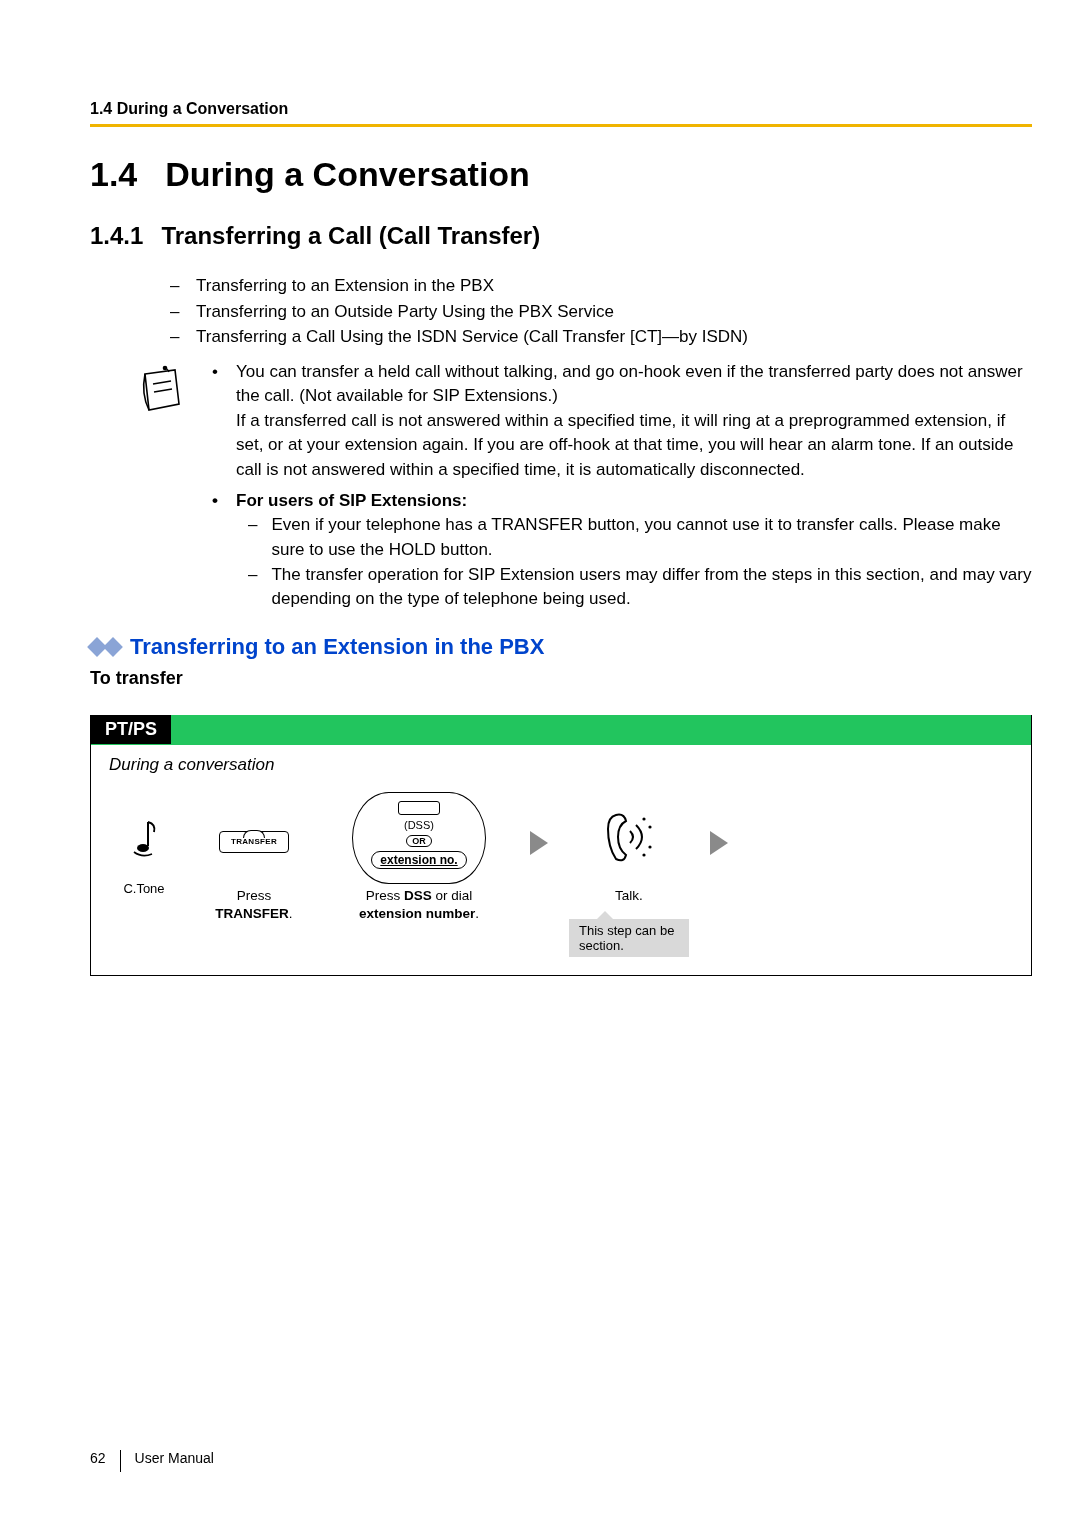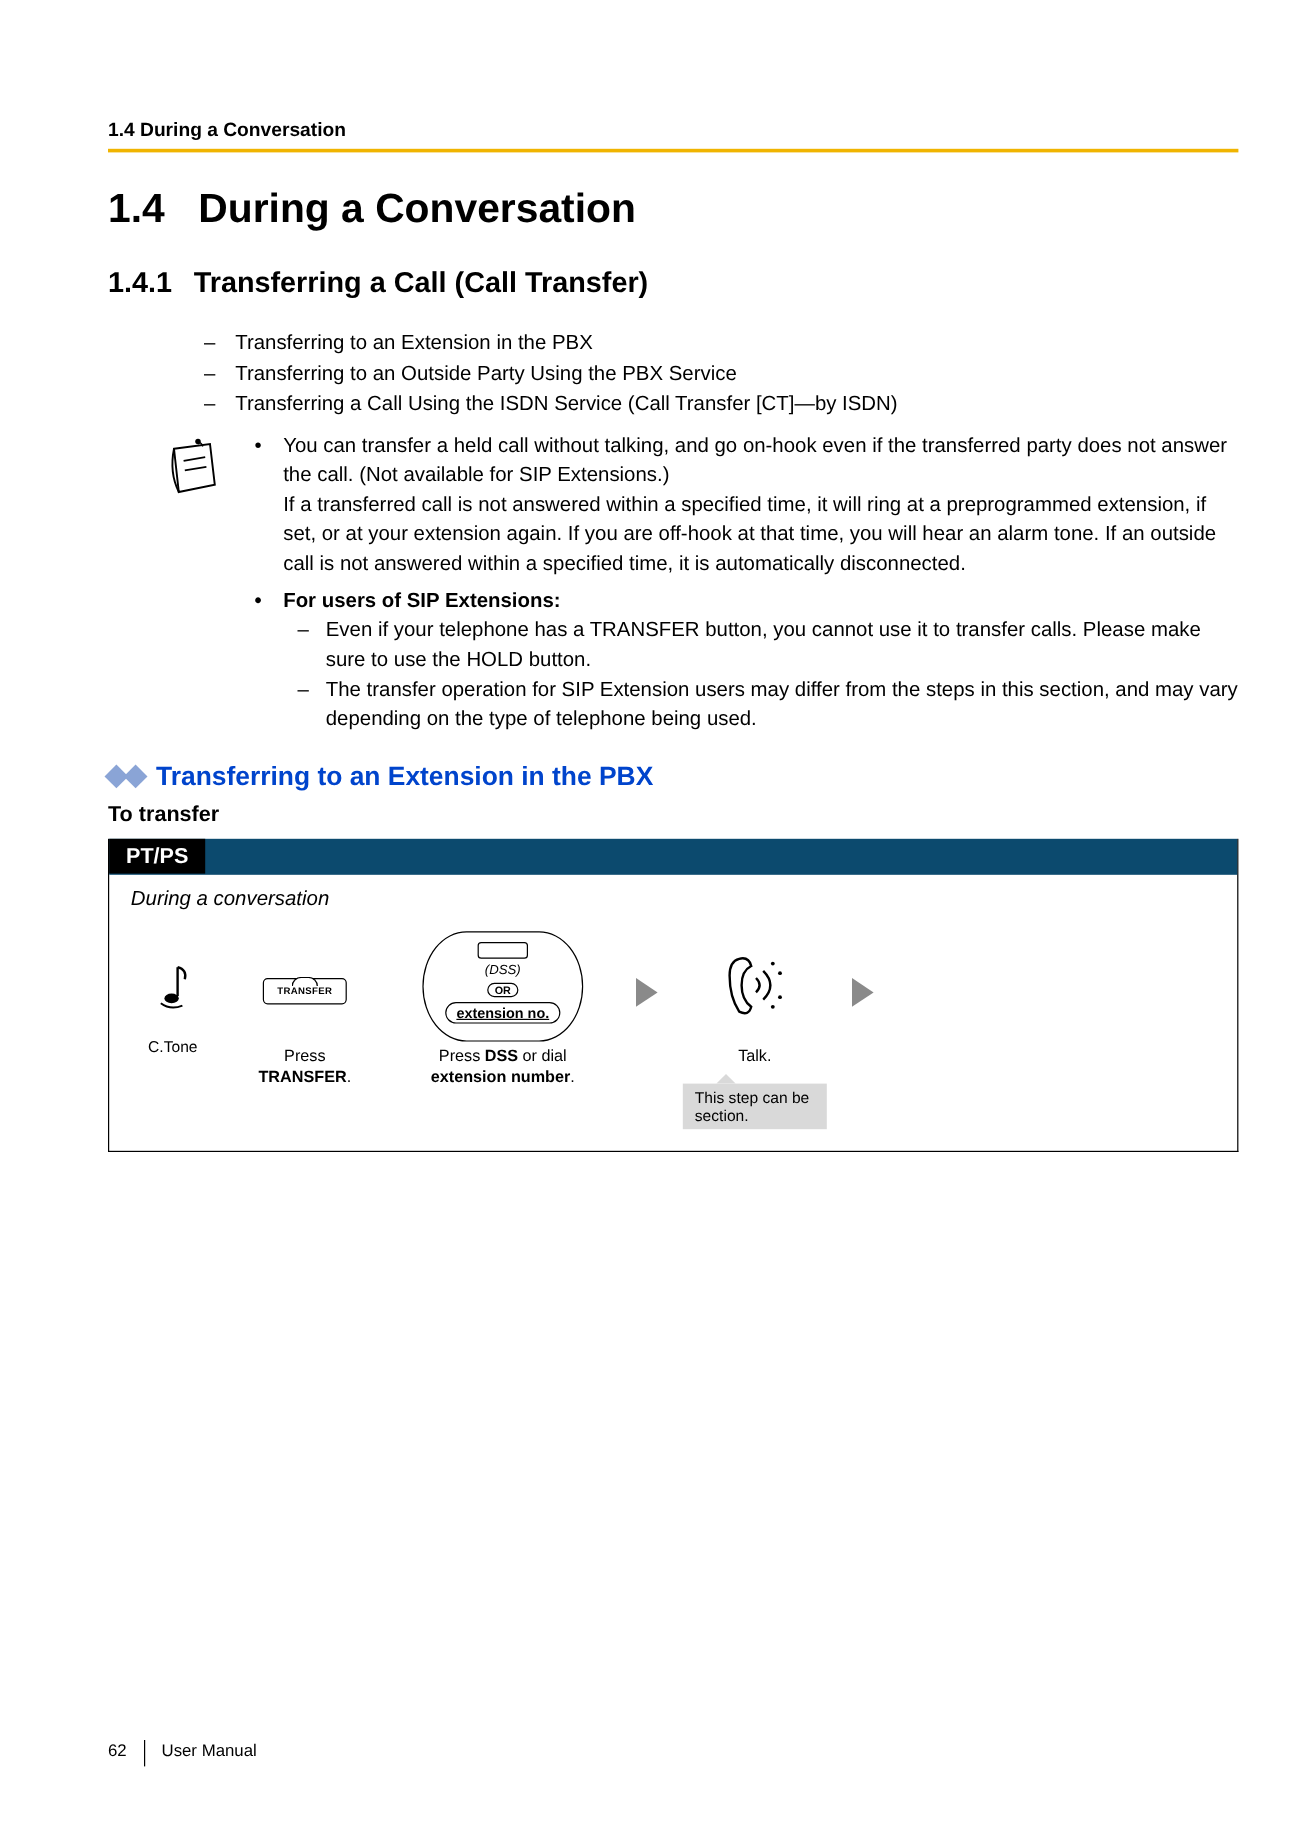--- a/index.html
+++ b/index.html
@@ -16,38 +16,38 @@
   .note-icon { width: 60px; flex: 0 0 60px; display: flex; align-items: flex-start; justify-content: center; padding-top: 4px; }
   .bullets { flex: 1; }
   .bullet-row { display: flex; gap: 14px; font-size: 17px; line-height: 1.45; }
   .bullet-dot { min-width: 14px; text-align: center; }
   .sub-dash { margin-left: 40px; display: flex; gap: 14px; font-size: 17px; line-height: 1.45; }
   .sip-label { font-weight: bold; margin-top: 6px; }
   .blue-heading { display: flex; align-items: center; gap: 10px; margin-top: 22px; margin-bottom: 8px; }
   .blue-heading .txt { color: #0044cc; font-size: 22px; font-weight: bold; }
   .diamond-pair { display: inline-flex; gap: 2px; }
   .diamond { width: 14px; height: 14px; background: #8aa4d6; transform: rotate(45deg); }
-  .to-transfer { font-size: 18px; font-weight: bold; margin-bottom: 10px; }
+  .to-transfer { font-size: 18px; font-weight: bold; margin-bottom: 26px; }
   .diagram-wrap { border: 1.5px solid #000; border-top: none; width: 100%; }
   .pt-tag { background: #000; color: #fff; font-weight: bold; font-size: 18px; padding: 4px 14px; }
-  .pt-bar-row { height: 30px; background:#0c4a6e; color:#fff; display:flex; align-items:center; }
+  .pt-bar-row { height: 30px; background:#22c55e; color:#fff; display:flex; align-items:center; }
   .diagram-inner { padding: 10px 18px 18px 18px; }
   .during-label { font-style: italic; font-size: 17px; margin-bottom: 24px; }
   .step-row { display: flex; align-items: flex-start; gap: 10px; }
   .step { display: flex; flex-direction: column; align-items: center; text-align: center; }
   .step .icon-area { height: 78px; display: flex; flex-direction: column; align-items: center; justify-content: center; }
   .step .caption { font-size: 13.5px; line-height: 1.35; margin-top: 10px; }
   .arrow-col { display: flex; align-items: center; justify-content: center; height: 78px; padding-top: 10px; }
   .tri-right { width: 0; height: 0; border-top: 12px solid transparent; border-bottom: 12px solid transparent; border-left: 18px solid #8a8a8a; }
   .transfer-key { width: 70px; height: 22px; border: 1.5px solid #000; border-radius: 4px; display: flex; align-items: center; justify-content: center; font-size: 8px; font-weight: bold; letter-spacing: 0.3px; position:relative; }
   .transfer-arc { position:absolute; top:-2px; left:50%; transform:translateX(-50%); width:22px; height:8px; border:1.5px solid #000; border-bottom:none; border-radius: 12px 12px 0 0; background:#fff;}
   .ctone { font-size: 13px; margin-top: 4px; }
   .balloon { border: 1.5px solid #000; border-radius: 56px / 70px; padding: 8px 18px 14px 18px; display: flex; flex-direction: column; align-items: center; gap: 4px; }
   .dss-key { width: 42px; height: 14px; border: 1.5px solid #000; border-radius: 3px; }
-  .dss-label { font-size: 11px; font-style: italic; }
+  .dss-label { font-size: 11px; }
   .or-pill { border: 1.2px solid #000; border-radius: 10px; font-size: 9px; font-weight: bold; padding: 0 5px; }
   .ext-pill { border: 1.5px solid #000; border-radius: 10px; font-size: 12px; font-weight: bold; padding: 1px 8px; white-space: nowrap; text-decoration: underline; }
   .omit-callout { background: #d9d9d9; font-size: 13px; padding: 4px 10px; position: relative; margin-top: 14px; }
   .omit-callout::before { content: ""; position: absolute; top: -8px; left: 28px; width: 0; height: 0; border-left: 8px solid transparent; border-right: 8px solid transparent; border-bottom: 8px solid #d9d9d9; }
   .half-wrap { display:flex; flex-direction:column; align-items:center; }
   .footer { position: absolute; bottom: 56px; left: 90px; display: flex; align-items: flex-start; gap: 14px; font-size: 14px; }
   .footer .divider { width: 1px; height: 22px; background: #000; }
 </style>
 </head>
 <body>

